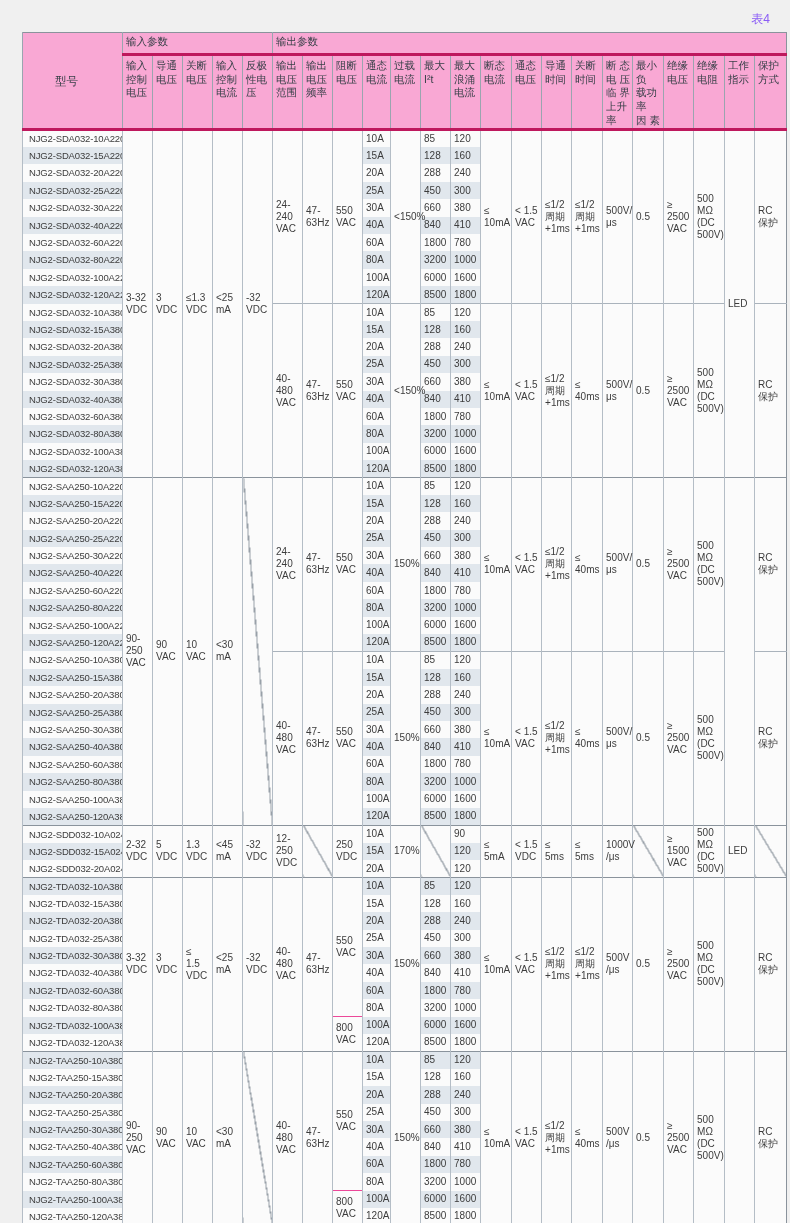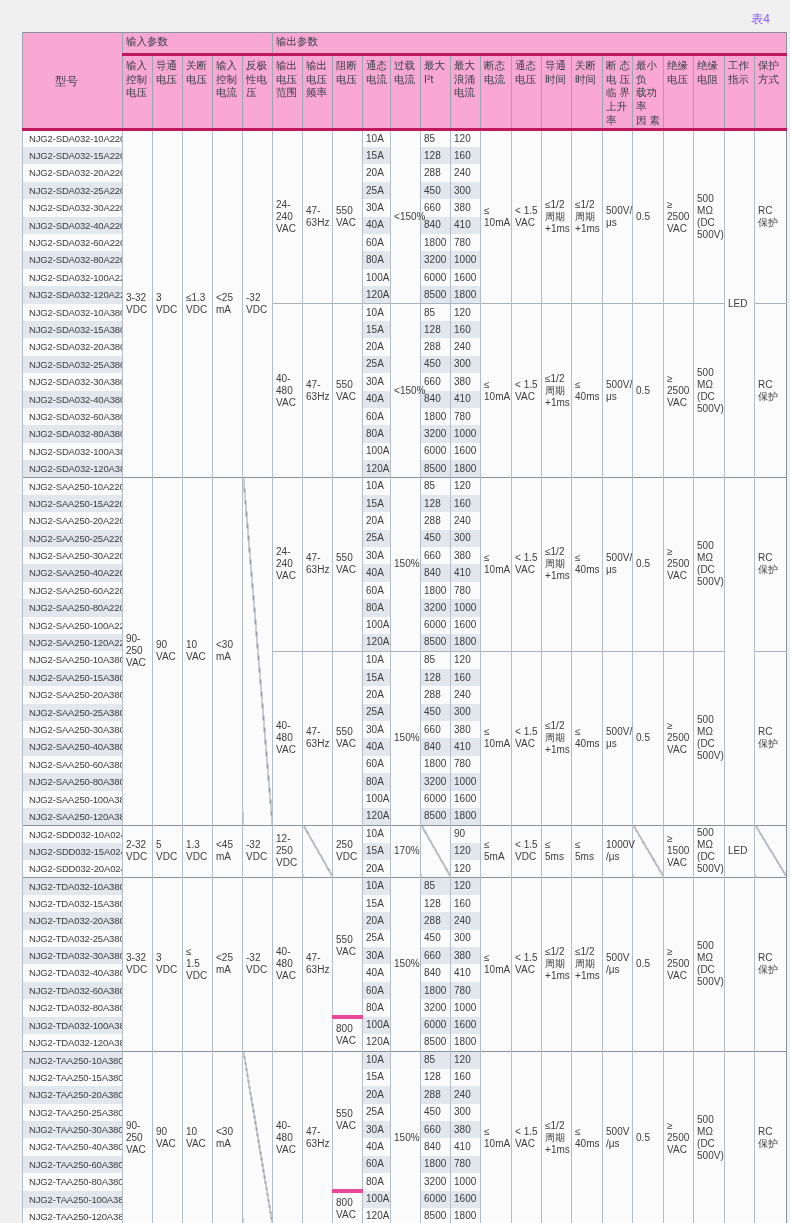--- a/index.html
+++ b/index.html
@@ -40,21 +40,21 @@
     white-space:pre-line;
     font-size:10px;color:#3c3c3c;
   }
   tbody td.model-cell{
     font-size:9.5px;letter-spacing:-0.15px;white-space:nowrap;
     padding-left:6px;overflow:hidden;
   }
   tbody td.alt{background:#e1e7ed;}
   tbody tr.sec-start td{border-top:1px solid #8a939c;}
   tbody tr.blk-start td:not(.model-cell){border-top:1px solid #aab3bc;}
-  tbody td.vsplit{border-top:4px solid #ec4899;}
+  tbody td.vsplit{border-top:1px solid #ec4899;}
   tbody td.slash{
     background-image:linear-gradient(to right top,
       transparent calc(50% - 0.7px),
       #98a0a8 calc(50% - 0.7px),
       #98a0a8 calc(50% + 0.7px),
       transparent calc(50% + 0.7px));
   }
 </style>
 </head>
 <body>

